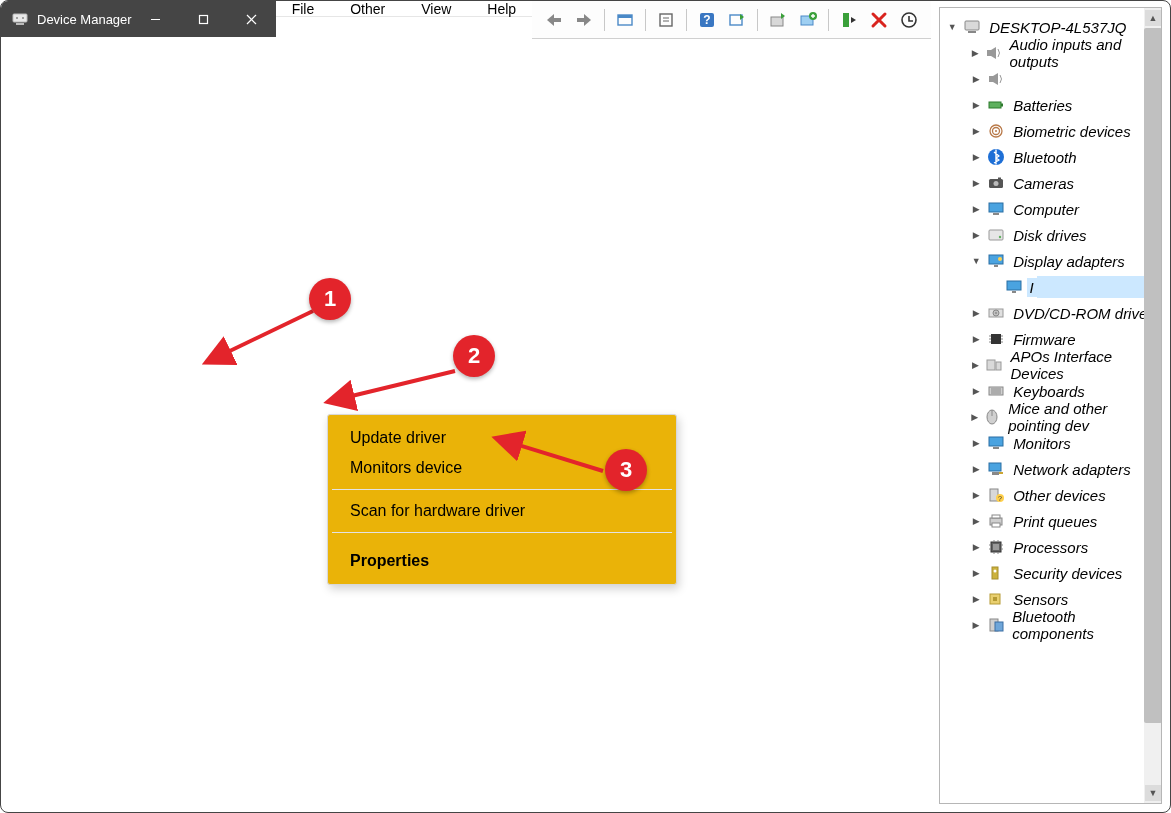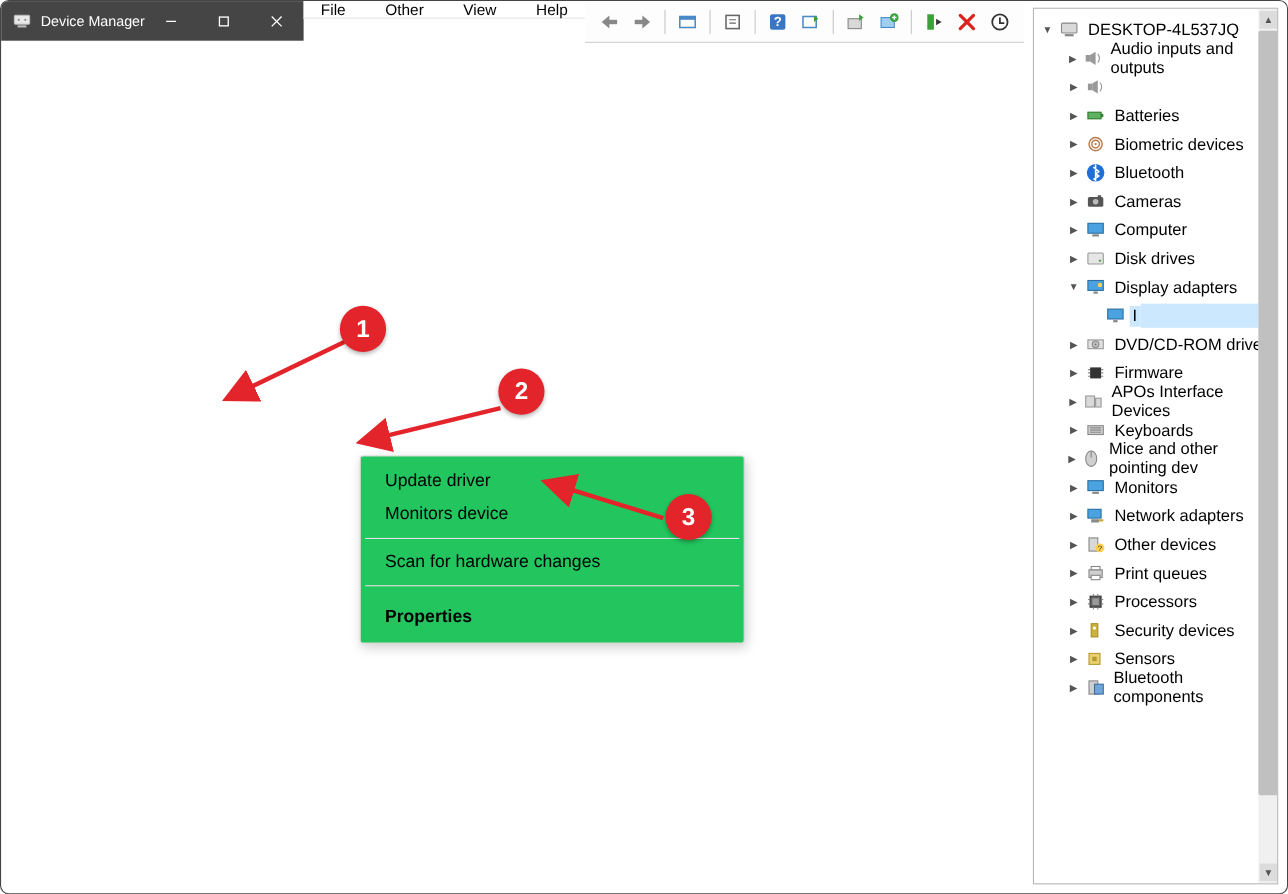--- a/index.html
+++ b/index.html
@@ -23,25 +23,25 @@
   .tree-container { flex: 1; border: 1px solid #b6b6b6; overflow: hidden; position: relative; background:#fff; }
   .tree-scroll { position:absolute; inset:0; padding: 6px 0 2px 4px; }
   .scrollbar { position:absolute; right:-1px; top:0; bottom:0; width:18px; background:#f0f0f0; display:flex; flex-direction:column; align-items:center; padding:2px 0; }
   .scrollbar .sb-btn { width:16px; height:16px; background:#dcdcdc; display:flex; align-items:center; justify-content:center; font-size:9px; color:#555; }
   .scrollbar .sb-track { flex:1; width:100%; position:relative; margin:2px 0; }
   .scrollbar .sb-thumb { position:absolute; top:0; left:0; right:0; height:92%; background:#c0c0c0; border-radius:2px; }
   
   .node { display:flex; align-items:center; height:26px; padding-left: calc(var(--depth) * 24px); }
   .node .expander { width:16px; height:16px; display:inline-flex; align-items:center; justify-content:center; font-size:9px; color:#555; cursor:default; }
   .node .icon { width:20px; height:20px; margin:0 4px 0 2px; display:inline-flex; align-items:center; justify-content:center; }
-  .node .label { font-size:15px; padding:1px 3px; }
+  .node .label { font-size:15px; padding:1px 3px;font-style:italic; }
   .node.selected .label { background:#cce8ff; }
   .sel-fill { display:inline-block; height:22px; background:#cce8ff; }
   
-  .context-menu { position:absolute; background:#22c55e; border:1px solid #d8d8d8; box-shadow: 2px 4px 10px rgba(0,0,0,0.18); padding: 8px 0; width: 350px; border-radius:3px; }
+  .context-menu { position:absolute; background:#eab308; border:1px solid #d8d8d8; box-shadow: 2px 4px 10px rgba(0,0,0,0.18); padding: 8px 0; width: 350px; border-radius:3px; }
   .context-menu .cm-item { padding: 6px 22px; font-size:16px; }
   .context-menu .cm-sep { height:1px; background:#e3e3e3; margin:6px 4px; }
   .context-menu .cm-item.bold { font-weight:700;margin-top:13px; }
   
   .badge { position:absolute; width:42px; height:42px; border-radius:50%; background:#e3242b; color:#fff; display:flex; align-items:center; justify-content:center; font-size:22px; font-weight:700; box-shadow:0 2px 4px rgba(0,0,0,0.3); }
   .arrow { position:absolute; pointer-events:none; }
   
   .statusbar { height: 22px; border-top: 1px solid #e2e2e2; background:#fafafa; }
   svg { display:block; }
 </style>
@@ -440,21 +440,21 @@
       </div>
     </div>
   </div>
 
   <div class="statusbar"></div>
 
   <div class="context-menu" id="ctx-menu" style="left:326px; top:413px;">
     <div class="cm-item">Update driver</div>
     <div class="cm-item">Monitors device</div>
     <div class="cm-sep"></div>
-    <div class="cm-item">Scan for hardware changes</div>
+    <div class="cm-item">Scan for hardware driver</div>
     <div class="cm-sep"></div>
     <div class="cm-item bold">Properties</div>
   </div>
 
   <svg class="arrow" style="left:0; top:0;" width="1171" height="813">
     <defs>
       <marker id="ah" markerWidth="8" markerHeight="8" refX="6" refY="4" orient="auto">
         <path d="M0,0 L8,4 L0,8 Z" fill="#e3242b"></path>
       </marker>
     </defs>

